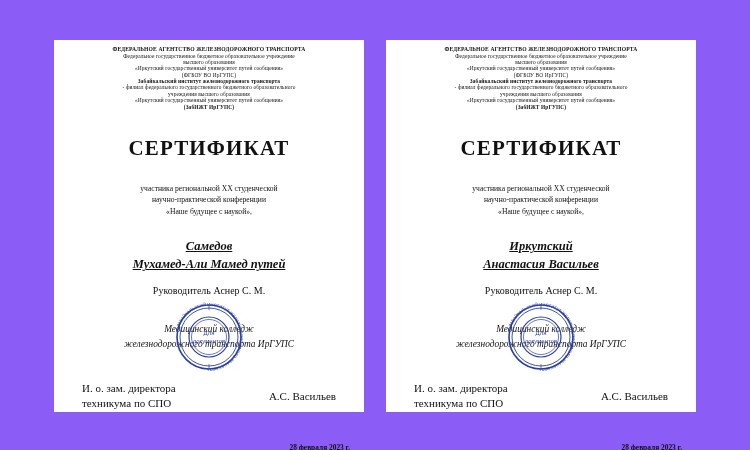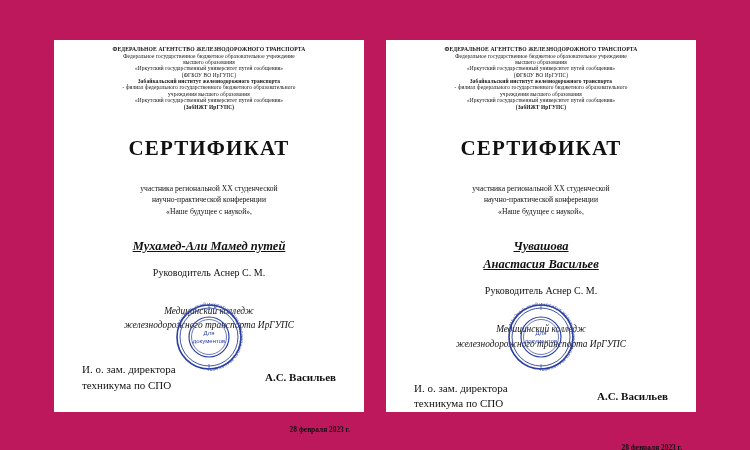--- a/index.html
+++ b/index.html
@@ -16,21 +16,21 @@
   .page {
     position: relative;
     width: 750px;
     height: 450px;
     display: flex;
     justify-content: center;
     align-items: flex-start;
     gap: 22px;
     padding-top: 40px;
     box-sizing: border-box;
-    background: #be185d;
+    background: #8b5cf6;
   }
   .certificate {
     position: relative;
     width: 310px;
     height: 372px;
     background: #ffffff;
     box-sizing: border-box;
     padding: 6px 14px 0 14px;
     color: #111;
     text-align: center;
@@ -101,21 +101,20 @@
     font-size: 11px;
     line-height: 1.4;
   }
   .sig-left {
     text-align: left;
     white-space: pre-line;
   }
   .sig-right {
     text-align: right;
     padding-top: 8px;
-    font-weight: bold;
   }
   .date {
     margin-top: 32px;
     font-size: 7.4px;
     font-weight: bold;
     text-align: right;
   }
   
   .stamp {
     position: absolute;
@@ -161,20 +160,21 @@
 
     <div class="title">СЕРТИФИКАТ</div>
 
     <div class="subtitle">
       <div>участника региональной XX студенческой</div>
       <div>научно-практической конференции</div>
       <div>«Наше будущее с наукой»,</div>
     </div>
 
     <div class="recipient">
+      <span class="surname">Самедов</span>
       <span class="given">Мухамед-Али Мамед путей</span>
     </div>
 
     <div class="supervisor">Руководитель Аснер С. М.</div>
 
     <div class="college">
       <div>Медицинский колледж</div>
       <div>железнодорожного транспорта ИрГУПС</div>
     </div>
 
@@ -222,21 +222,21 @@
 
     <div class="title">СЕРТИФИКАТ</div>
 
     <div class="subtitle">
       <div>участника региональной XX студенческой</div>
       <div>научно-практической конференции</div>
       <div>«Наше будущее с наукой»,</div>
     </div>
 
     <div class="recipient">
-      <span class="surname">Чувашова</span>
+      <span class="surname">Иркутский</span>
       <span class="given">Анастасия Васильев</span>
     </div>
 
     <div class="supervisor">Руководитель Аснер С. М.</div>
 
     <div class="college">
       <div>Медицинский колледж</div>
       <div>железнодорожного транспорта ИрГУПС</div>
     </div>
 

